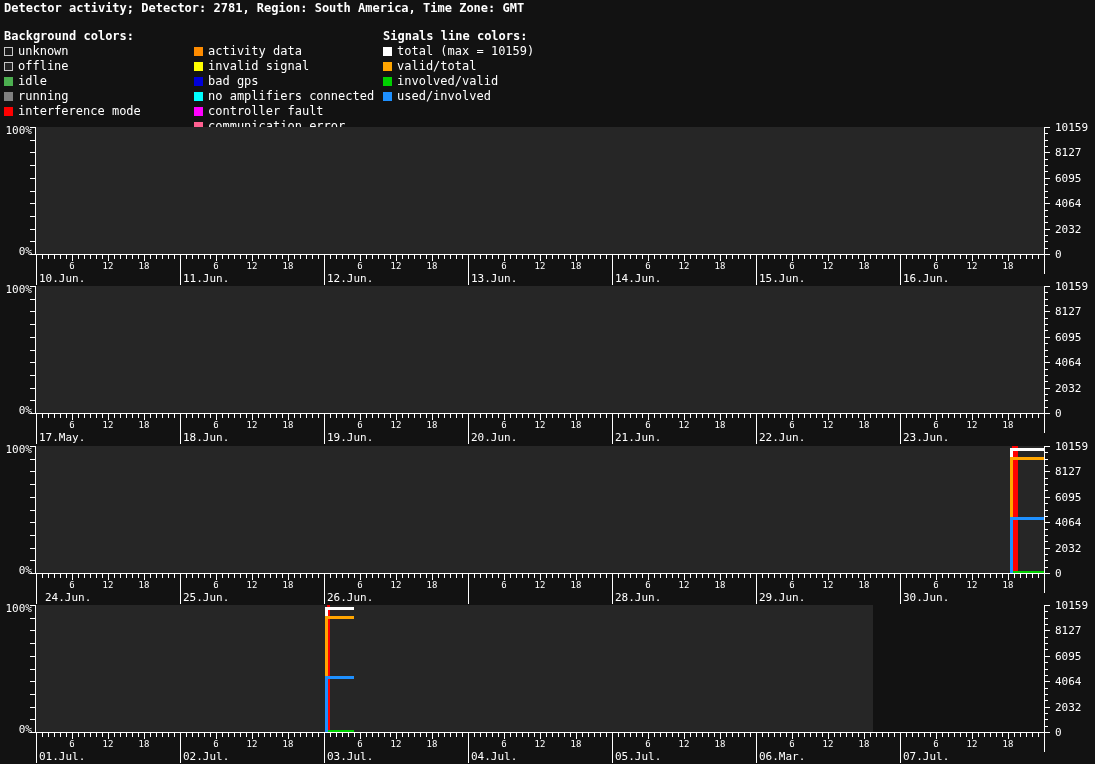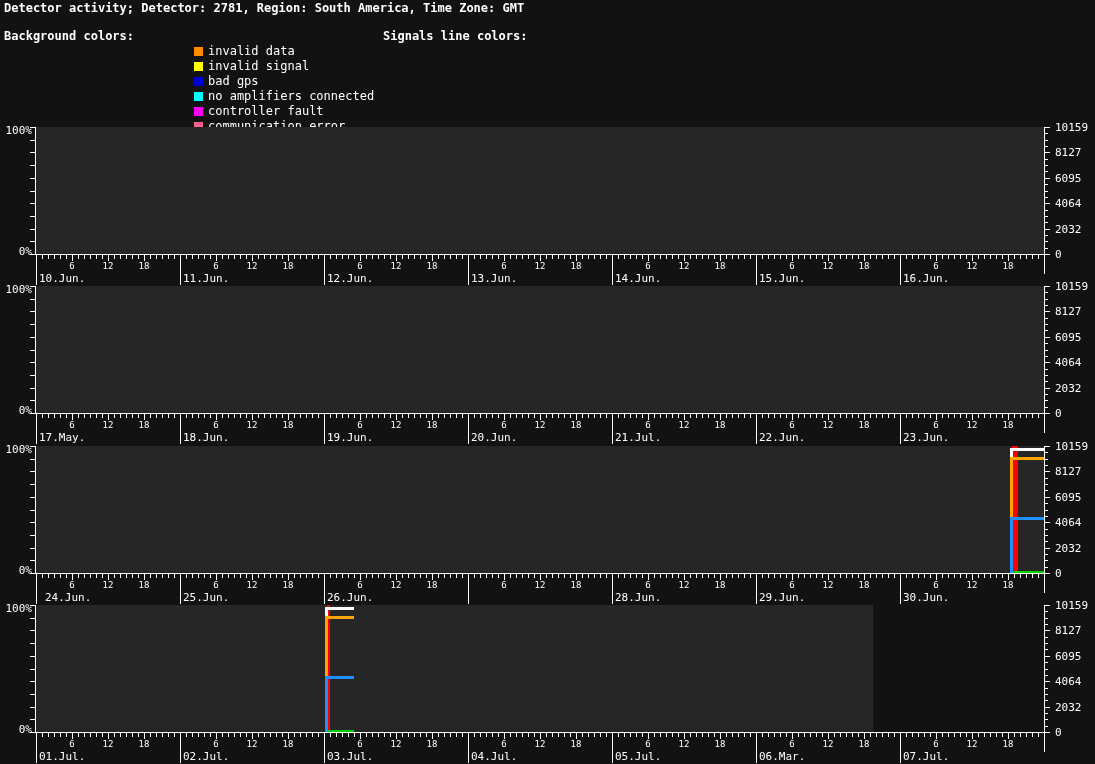--- a/index.html
+++ b/index.html
@@ -122,34 +122,47 @@
   .sline { position: absolute; }
 </style>
 </head>
 <body>
 
 <div class="title">Detector activity; Detector: 2781, Region: South America, Time Zone: GMT</div>
 
 <div class="legend">
   <div class="legend-col c1">
     <div class="legend-head">Background colors:</div>
+    <div id="bgcol1">
+        <div class="legend-row"><span class="swatch outlined" style="background: rgb(26, 26, 26);"></span><span class="legend-label">unknown</span></div>
+        <div class="legend-row"><span class="swatch outlined" style="background: rgb(38, 38, 38);"></span><span class="legend-label">offline</span></div>
+        <div class="legend-row"><span class="swatch" style="background: rgb(76, 175, 80);"></span><span class="legend-label">idle</span></div>
+        <div class="legend-row"><span class="swatch" style="background: rgb(128, 128, 128);"></span><span class="legend-label">running</span></div>
+        <div class="legend-row"><span class="swatch" style="background: rgb(255, 0, 0);"></span><span class="legend-label">interference mode</span></div>
+      </div>
   </div>
   <div class="legend-col c2">
     <div class="legend-head">&nbsp;</div>
     <div id="bgcol2">
-        <div class="legend-row"><span class="swatch" style="background: rgb(255, 140, 0);"></span><span class="legend-label">invalid data</span></div>
+        <div class="legend-row"><span class="swatch" style="background: rgb(255, 140, 0);"></span><span class="legend-label">activity data</span></div>
         <div class="legend-row"><span class="swatch" style="background: rgb(255, 255, 0);"></span><span class="legend-label">invalid signal</span></div>
         <div class="legend-row"><span class="swatch" style="background: rgb(0, 0, 216);"></span><span class="legend-label">bad gps</span></div>
         <div class="legend-row"><span class="swatch" style="background: rgb(0, 255, 255);"></span><span class="legend-label">no amplifiers connected</span></div>
         <div class="legend-row"><span class="swatch" style="background: rgb(255, 0, 255);"></span><span class="legend-label">controller fault</span></div>
         <div class="legend-row"><span class="swatch" style="background: rgb(255, 96, 144);"></span><span class="legend-label">communication error</span></div>
       </div>
   </div>
   <div class="legend-col c3">
     <div class="legend-head">Signals line colors:</div>
+    <div id="sigcol">
+        <div class="legend-row"><span class="swatch" style="background: rgb(255, 255, 255);"></span><span class="legend-label">total (max = 10159)</span></div>
+        <div class="legend-row"><span class="swatch" style="background: rgb(255, 165, 0);"></span><span class="legend-label">valid/total</span></div>
+        <div class="legend-row"><span class="swatch" style="background: rgb(0, 208, 0);"></span><span class="legend-label">involved/valid</span></div>
+        <div class="legend-row"><span class="swatch" style="background: rgb(30, 144, 255);"></span><span class="legend-label">used/involved</span></div>
+      </div>
   </div>
 </div>
 
 <div id="charts">
     <div class="panel" style="top: 0px;">
       <div class="plot" style="left: 36px; top: 127px; width: 1008px; height: 127px;"></div>
       <div class="axis-left" style="left: 35px; top: 127px; height: 128px;"></div>
       <div class="axis-right" style="left: 1044px; top: 127px; height: 147px;"></div>
       <div class="axis-bottom" style="left: 36px; top: 254px; width: 1009px;"></div>
       <div class="ylab left" style="left: 0px; width: 32px; top: 125px;">100%</div>
@@ -552,21 +565,21 @@
       <div class="xtick" style="left: 564px; top: 414px; height: 4px;"></div>
       <div class="xtick" style="left: 570px; top: 414px; height: 4px;"></div>
       <div class="xtick" style="left: 576px; top: 414px; height: 6px;"></div>
       <div class="xlab" style="left: 566px; width: 20px; top: 421px;">18</div>
       <div class="xtick" style="left: 582px; top: 414px; height: 4px;"></div>
       <div class="xtick" style="left: 588px; top: 414px; height: 4px;"></div>
       <div class="xtick" style="left: 594px; top: 414px; height: 4px;"></div>
       <div class="xtick" style="left: 600px; top: 414px; height: 4px;"></div>
       <div class="xtick" style="left: 606px; top: 414px; height: 4px;"></div>
       <div class="daysep" style="left: 612px; top: 413px; height: 31px;"></div>
-      <div class="daylab" style="left: 615px; top: 432px;">21.Jul.</div>
+      <div class="daylab" style="left: 615px; top: 432px;">21.Jun.</div>
       <div class="xtick" style="left: 618px; top: 414px; height: 4px;"></div>
       <div class="xtick" style="left: 624px; top: 414px; height: 4px;"></div>
       <div class="xtick" style="left: 630px; top: 414px; height: 4px;"></div>
       <div class="xtick" style="left: 636px; top: 414px; height: 4px;"></div>
       <div class="xtick" style="left: 642px; top: 414px; height: 4px;"></div>
       <div class="xtick" style="left: 648px; top: 414px; height: 6px;"></div>
       <div class="xlab" style="left: 638px; width: 20px; top: 421px;">6</div>
       <div class="xtick" style="left: 654px; top: 414px; height: 4px;"></div>
       <div class="xtick" style="left: 660px; top: 414px; height: 4px;"></div>
       <div class="xtick" style="left: 666px; top: 414px; height: 4px;"></div>

